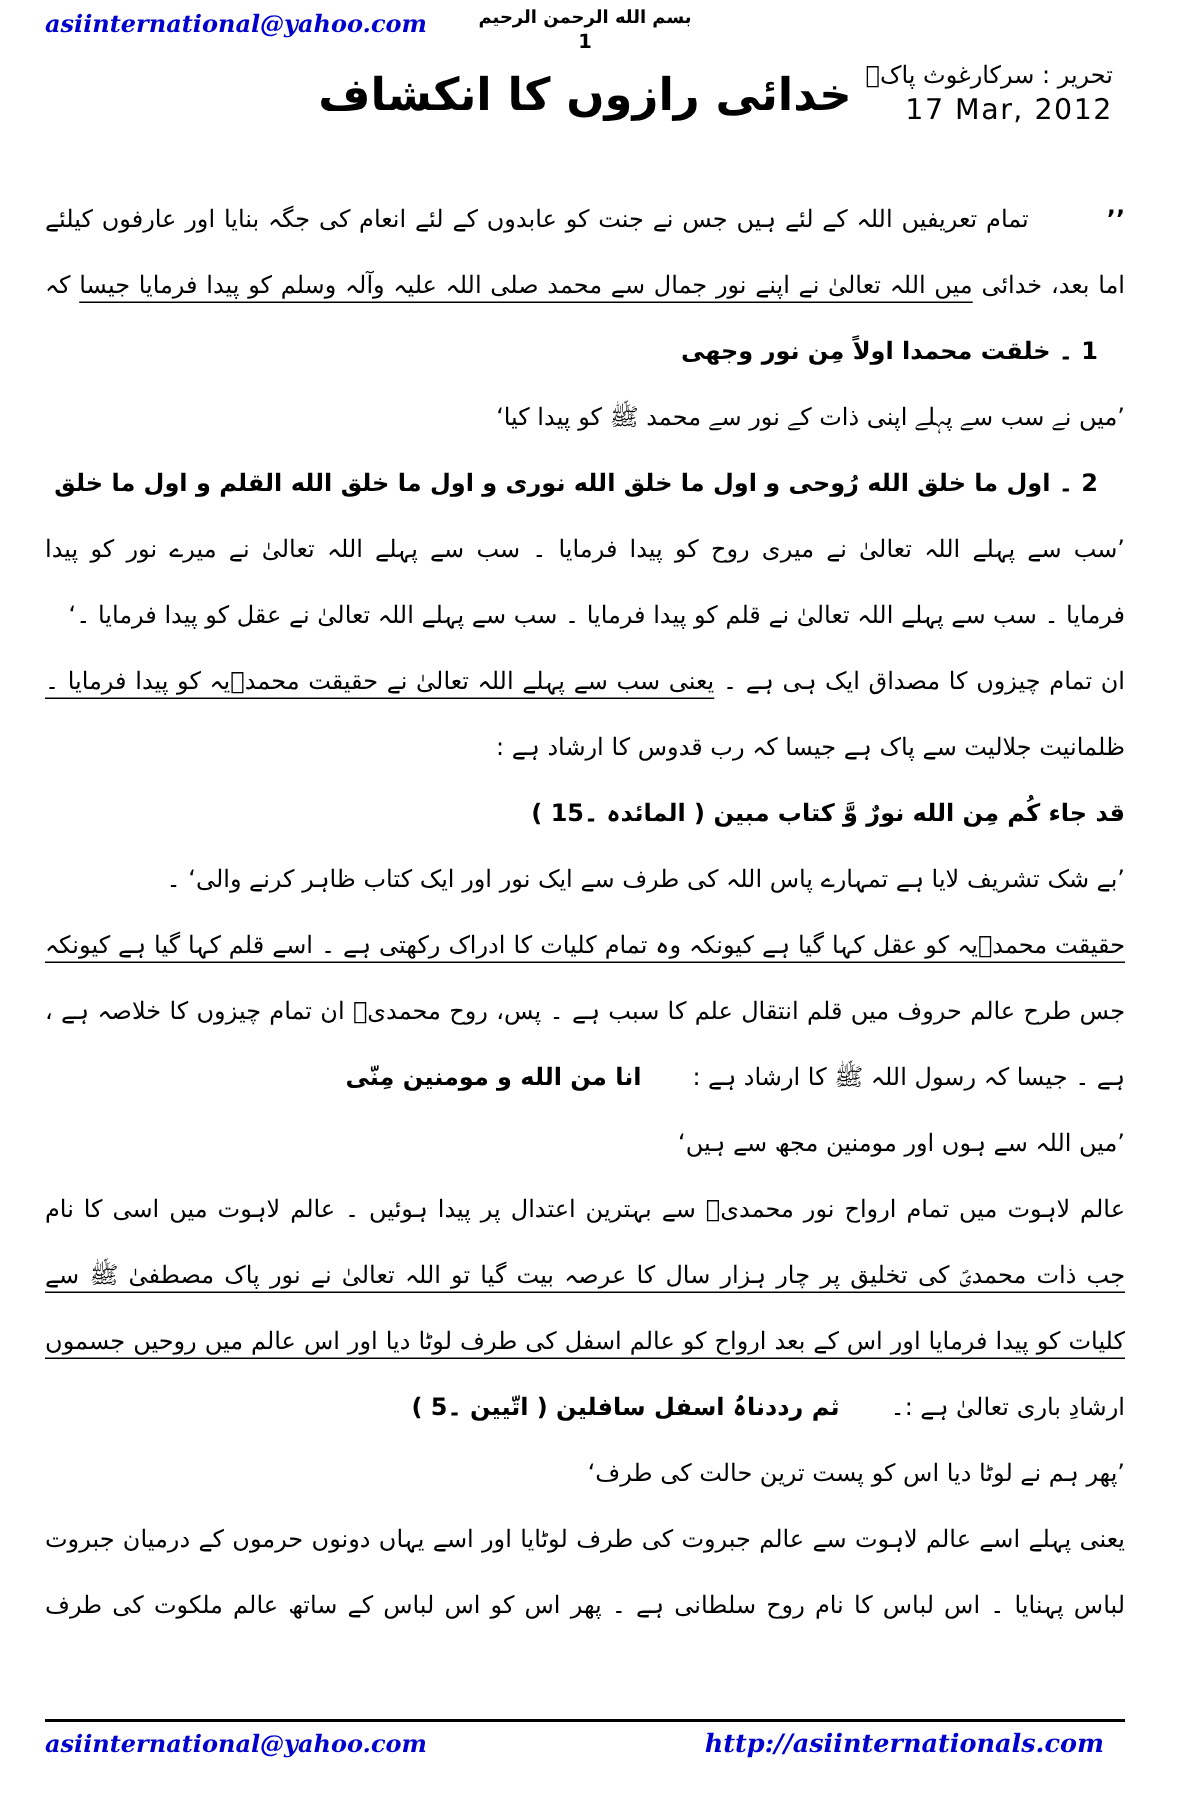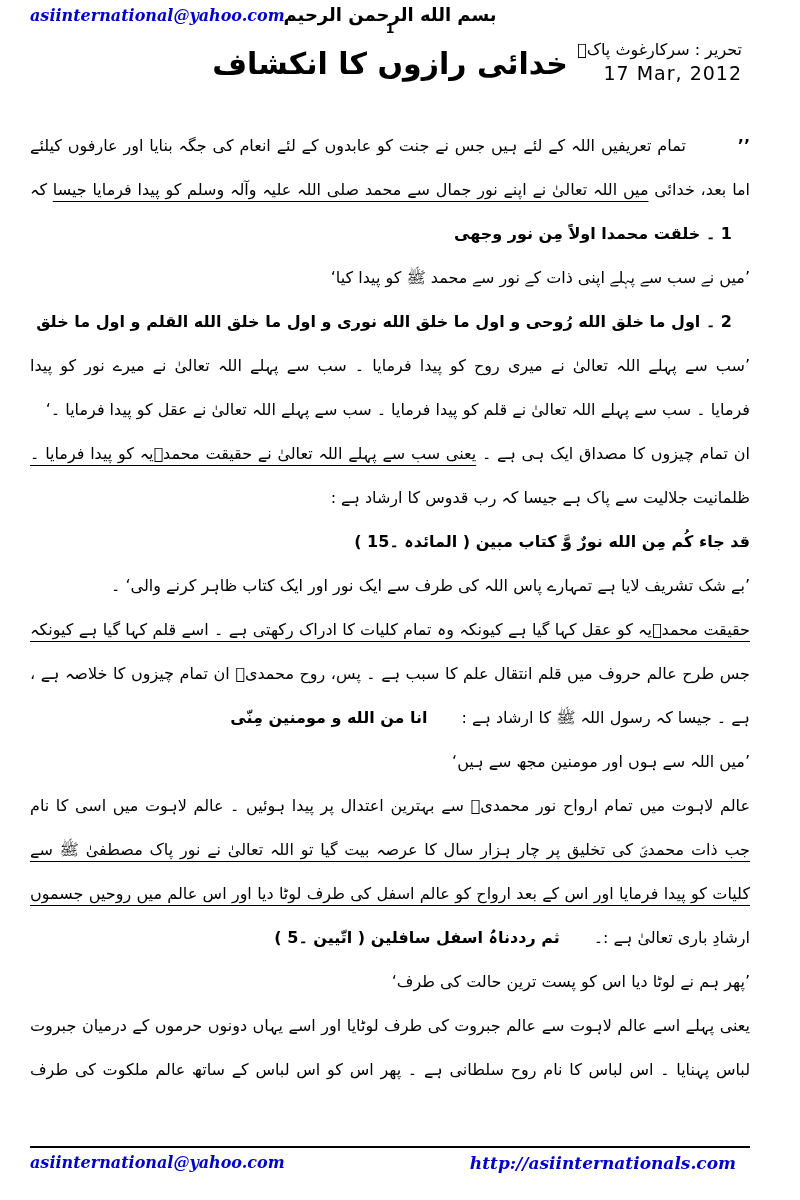--- a/index.html
+++ b/index.html
@@ -9,21 +9,21 @@
     font-family:"DejaVu Sans", sans-serif; color:#000; overflow:hidden;
   }
   
   .top-email {
     position:absolute; left:30px; top:6px;
     font-family:"DejaVu Serif", serif; font-style:italic; font-weight:bold;
     font-size:16px; color:#0000cc; cursor:pointer;
   }
   .bismillah {
     position:absolute; left:0; right:0; top:4px; text-align:center;
-    font-size:18px; font-weight:bold; direction:rtl;
+    font-size:12px; font-weight:bold; direction:rtl;
   }
   .page-num {
     position:absolute; left:0; right:0; top:21px; text-align:center;
     font-size:13px; font-weight:bold;
   }
   .byline {
     position:absolute; right:38px; top:40px; direction:rtl;
     font-size:16px;
   }
   .date-line {

